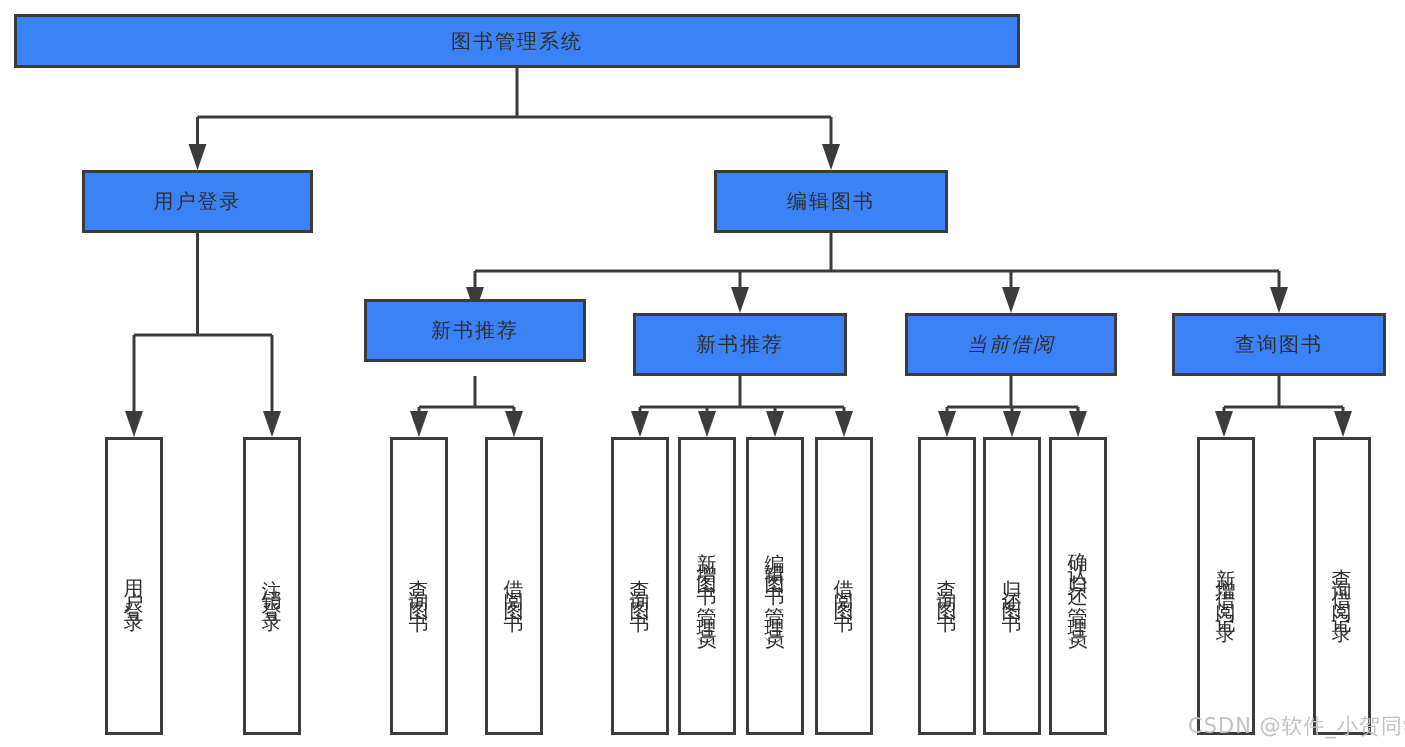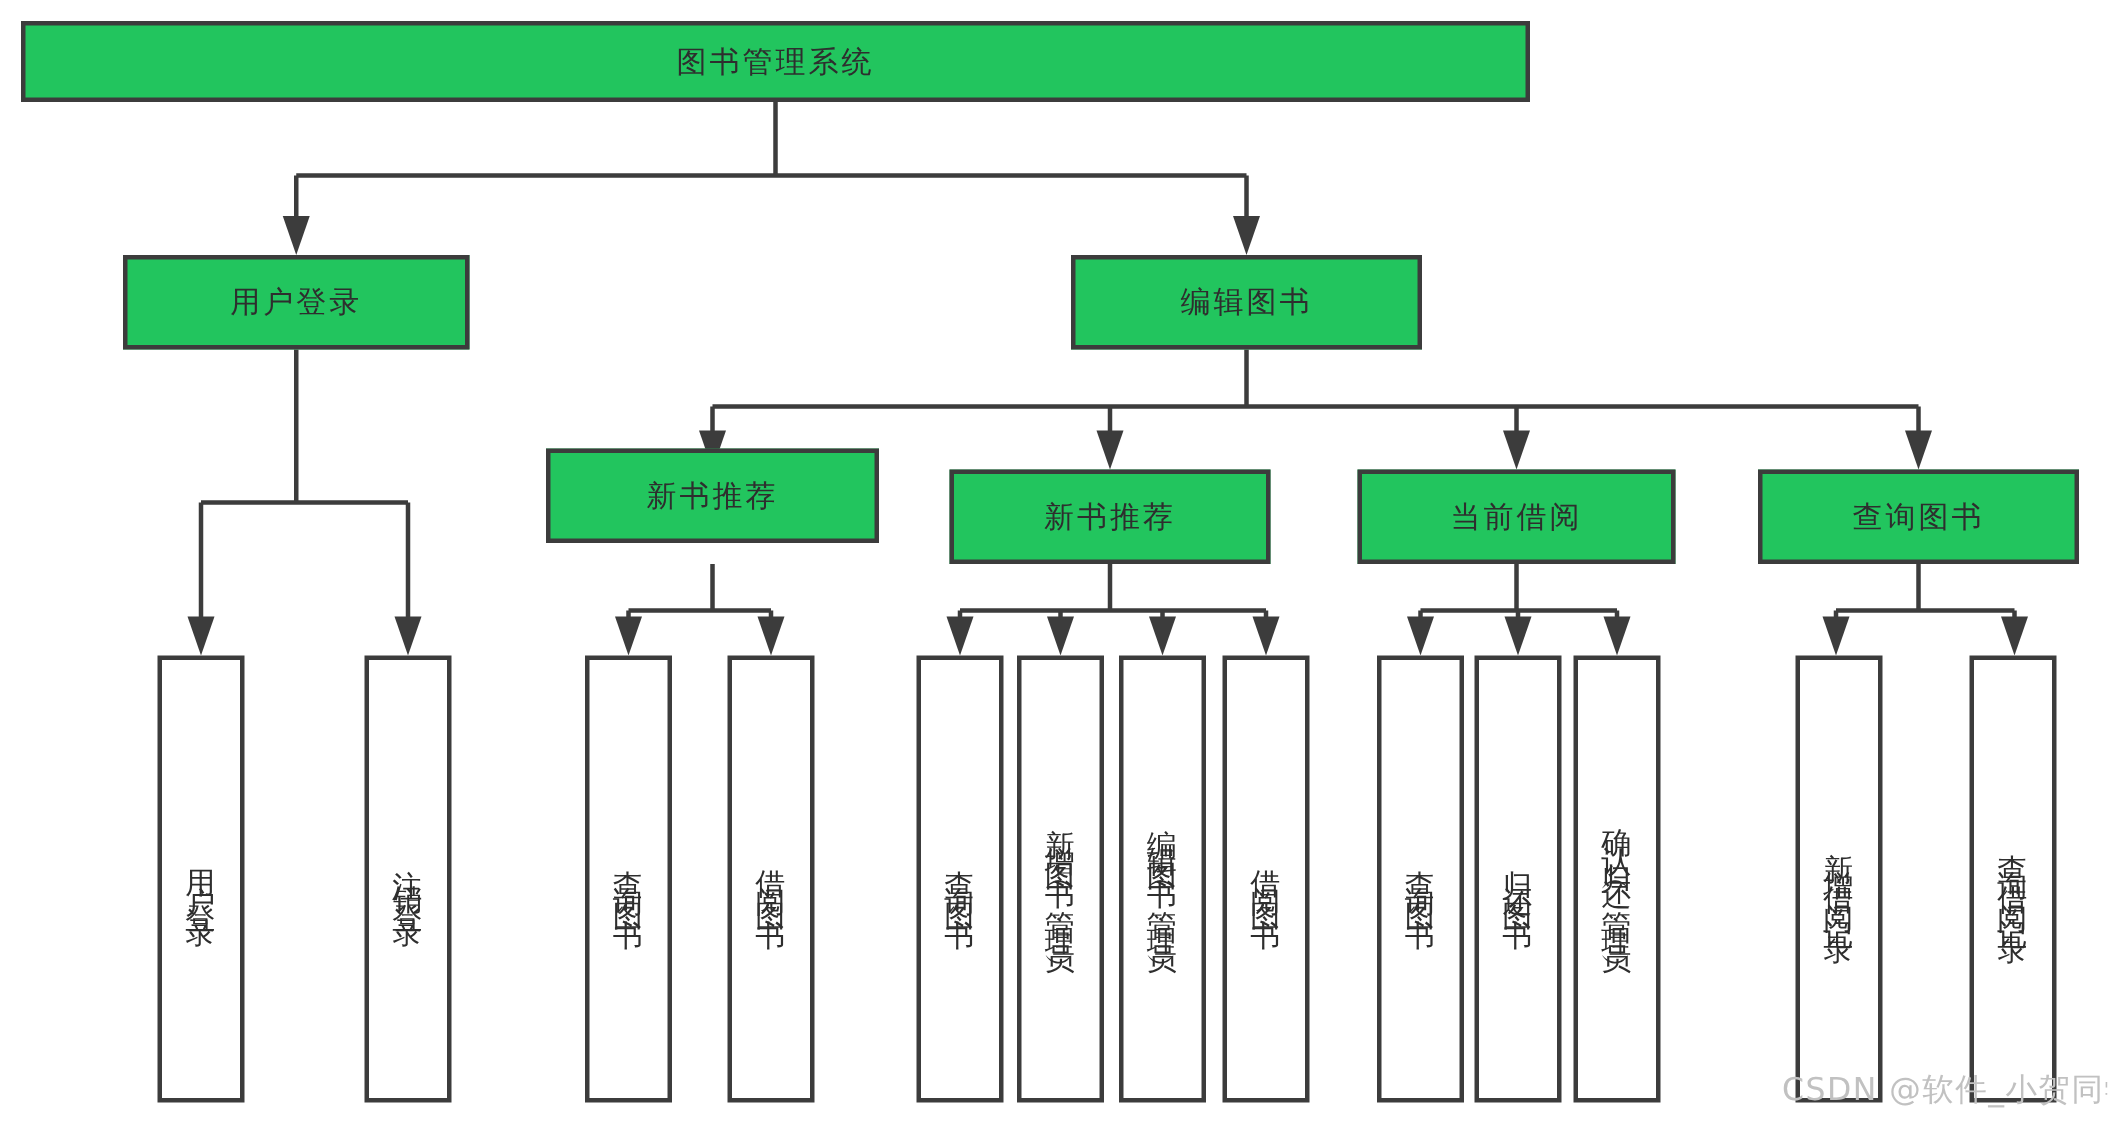--- a/index.html
+++ b/index.html
@@ -8,21 +8,21 @@
     width: 1405px;
     height: 747px;
     background: #ffffff;
     overflow: hidden;
     font-family: "DejaVu Sans", "Liberation Sans", sans-serif;
     color: #2e2e2e;
   }
   .node {
     position: absolute;
     box-sizing: border-box;
-    background: #22c55e;
+    background: #3b82f6;
     border: 3px solid #3c3c3c;
     display: flex;
     align-items: center;
     justify-content: center;
     font-size: 20px;
     letter-spacing: 2px;
     z-index: 2;
   }
   .vnode {
     position: absolute;
@@ -59,21 +59,21 @@
     z-index: 5;
     white-space: nowrap;
   }
 
   
   .root   { left: 14px;   top: 14px;  width: 1006px; height: 54px; }
   .l2-a   { left: 82px;   top: 170px; width: 231px;  height: 63px; }
   .l2-b   { left: 714px;  top: 170px; width: 234px;  height: 63px; }
   .l3-1   { left: 364px;  top: 299px; width: 222px;  height: 63px; }
   .l3-2   { left: 633px;  top: 313px; width: 214px;  height: 63px; }
-  .l3-3   { left: 905px;  top: 313px; width: 212px;  height: 63px; }
+  .l3-3   { left: 905px;  top: 313px; width: 212px;  height: 63px; font-style: italic; }
   .l3-4   { left: 1172px; top: 313px; width: 214px;  height: 63px; }
   .lf-1  { left: 105px;  }
   .lf-2  { left: 243px;  }
   .lf-3  { left: 390px;  }
   .lf-4  { left: 485px;  }
   .lf-5  { left: 611px;  }
   .lf-6  { left: 678px;  }
   .lf-7  { left: 746px;  }
   .lf-8  { left: 815px;  }
   .lf-9  { left: 918px;  }

